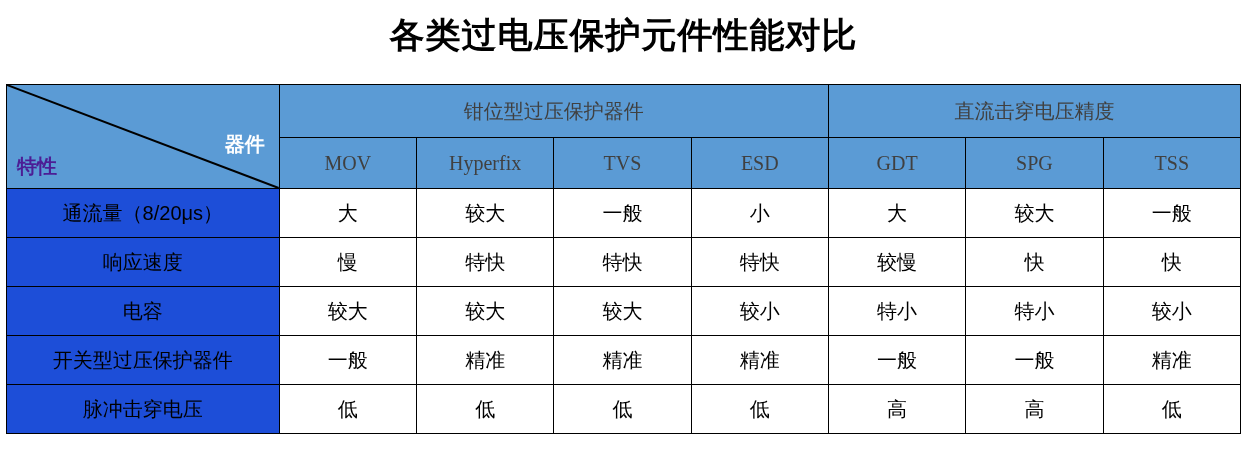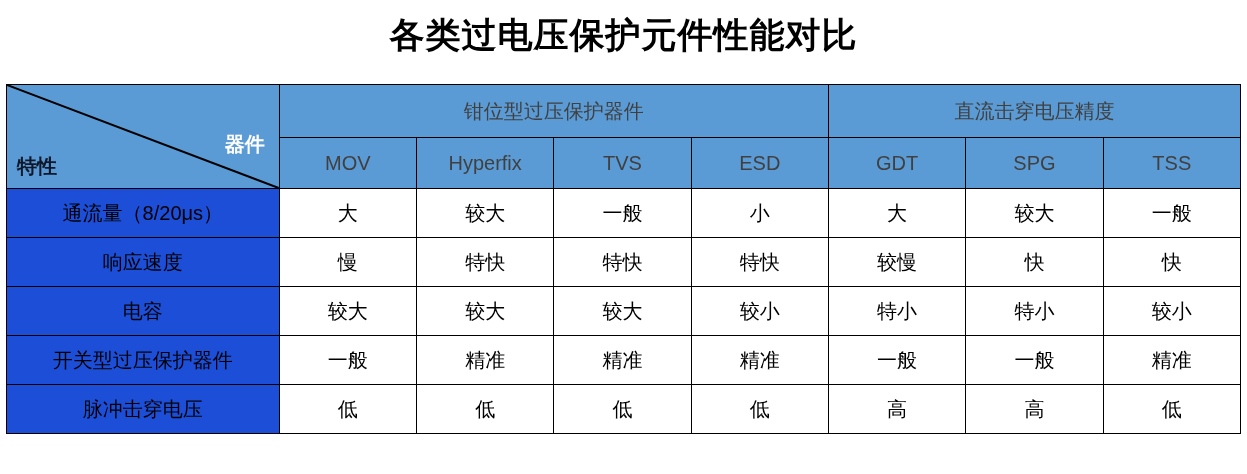--- a/index.html
+++ b/index.html
@@ -49,40 +49,41 @@
     color: #404040;
     font-weight: bold;
   }
   .grouphdr {
     font-size: 21px;
     height: 52px;
   }
   .devhdr {
     font-size: 21px;
     height: 50px;
+    font-family: Liberation Serif, serif;
   }
   
   .corner {
     background: #5b9bd5;
     position: relative;
     height: 102px;
     padding: 0;
   }
   .corner .diag {
     position: absolute;
     inset: 0;
     width: 100%;
     height: 100%;
     display: block;
   }
   .corner .lbl-feature {
     position: absolute;
     left: 10px;
     bottom: 8px;
-    color: #0f172a;
+    color: #4c1d95;
     font-weight: bold;
     font-size: 20px;
   }
   .corner .lbl-device {
     position: absolute;
     right: 14px;
     top: 46px;
     color: #ffffff;
     font-weight: bold;
     font-size: 20px;

